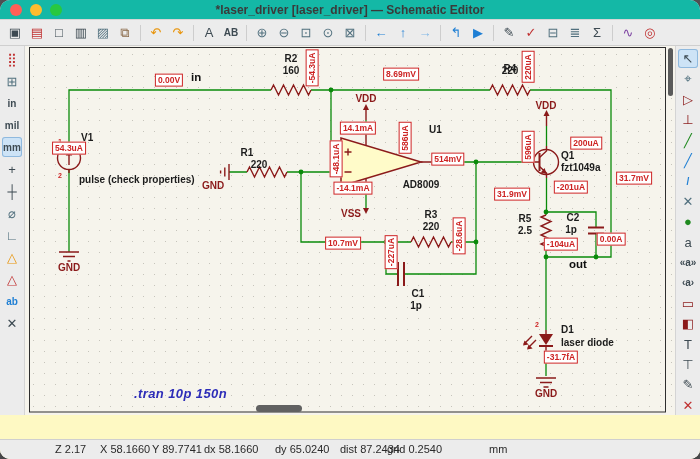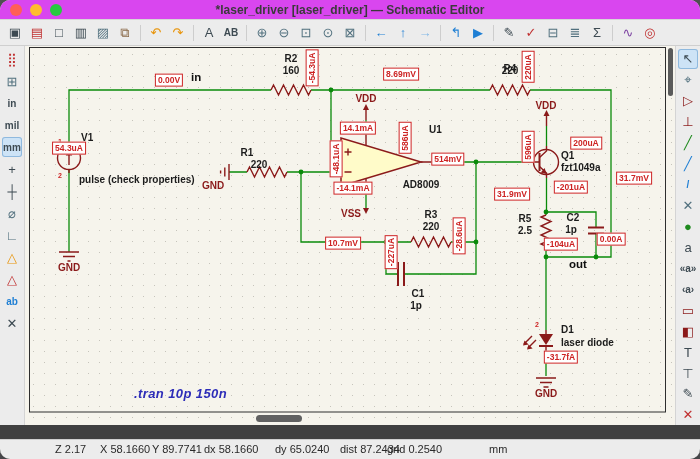--- a/index.html
+++ b/index.html
@@ -1,19 +1,19 @@
 <!DOCTYPE html>
 <html style="--wire: #0a8a0a; --symbol: #8b1a1a; --annotation: #cd2323; --canvas_bg: #f6f4ec; --opamp_fill: #fffbc9; --directive_blue: #2d2db8; --chrome_bg: #ececec; --traffic_red: #ff5f57; --traffic_yellow: #febc2e; --traffic_green: #28c840; --active_tool_bg: #cde3f6;"><head>
 <meta charset="utf-8">
 <style>
   html,body{margin:0;padding:0;background:#57575a;font-family:"Liberation Sans",sans-serif;}
   .window{width:700px;height:459px;border-radius:10px;overflow:hidden;background:#ececec;
           box-shadow:0 8px 30px rgba(0,0,0,.5);display:flex;flex-direction:column;position:relative;}
   
-  .titlebar{height:19px;background:#d946ef;border-bottom:1px solid #d6d6d6;position:relative;
+  .titlebar{height:19px;background:#14b8a6;border-bottom:1px solid #d6d6d6;position:relative;
             display:flex;align-items:center;justify-content:center;flex:none;}
   .title-text{font-size:12px;font-weight:bold;color:#3a3a3a;}
   .traffic{position:absolute;left:10px;top:4px;display:flex;gap:8px;}
   .tl{width:12px;height:12px;border-radius:50%;display:block;}
   .tl.red{background:var(--traffic_red,#ff5f57);}
   .tl.yel{background:var(--traffic_yellow,#febc2e);}
   .tl.grn{background:var(--traffic_green,#28c840);}
   
   .toolbar-top{height:25px;background:#ececec;border-bottom:1px solid #cfcfcf;display:flex;
                align-items:center;padding:0 5px;gap:2px;flex:none;}
@@ -50,21 +50,21 @@
   .sl.net{font-size:11.5px;color:#101010;}
   .sl.tiny{font-size:7px;color:#cd2323;}
   .sl.directive{font-size:13px;font-weight:bold;color:var(--directive_blue,#2d2db8);letter-spacing:.4px;font-style:italic;}
   .ann{position:absolute;background:#ffffff;border:1px solid var(--annotation,#cd2323);
        color:var(--annotation,#cd2323);font-size:8.5px;font-weight:bold;line-height:1.15;
        padding:0.5px 2px;white-space:nowrap;z-index:3;transform:translate(-50%,-50%);}
   .ann.vert{transform:translate(-50%,-50%) rotate(-90deg);}
   .hscroll{position:absolute;left:231px;bottom:3px;width:46px;height:7px;border-radius:4px;background:#616161;z-index:4;}
   .vscroll{position:absolute;right:2px;top:2px;width:5px;height:48px;border-radius:3px;background:#5a5a5a;z-index:4;}
   
-  .statusbar{height:34px;background:#404040;position:relative;flex:none;}
+  .statusbar{height:44px;background:#fef9c3;position:relative;flex:none;}
   .statusrow{position:absolute;left:0;right:0;bottom:0;height:19px;background:#ececec;
              border-top:1px solid #cfcfcf;font-size:11px;color:#2a2a2a;}
   .statusrow span{position:absolute;top:3px;white-space:nowrap;}
 </style>
 </head>
 <body>
 
 <div class="window">
 
   <div class="titlebar">

